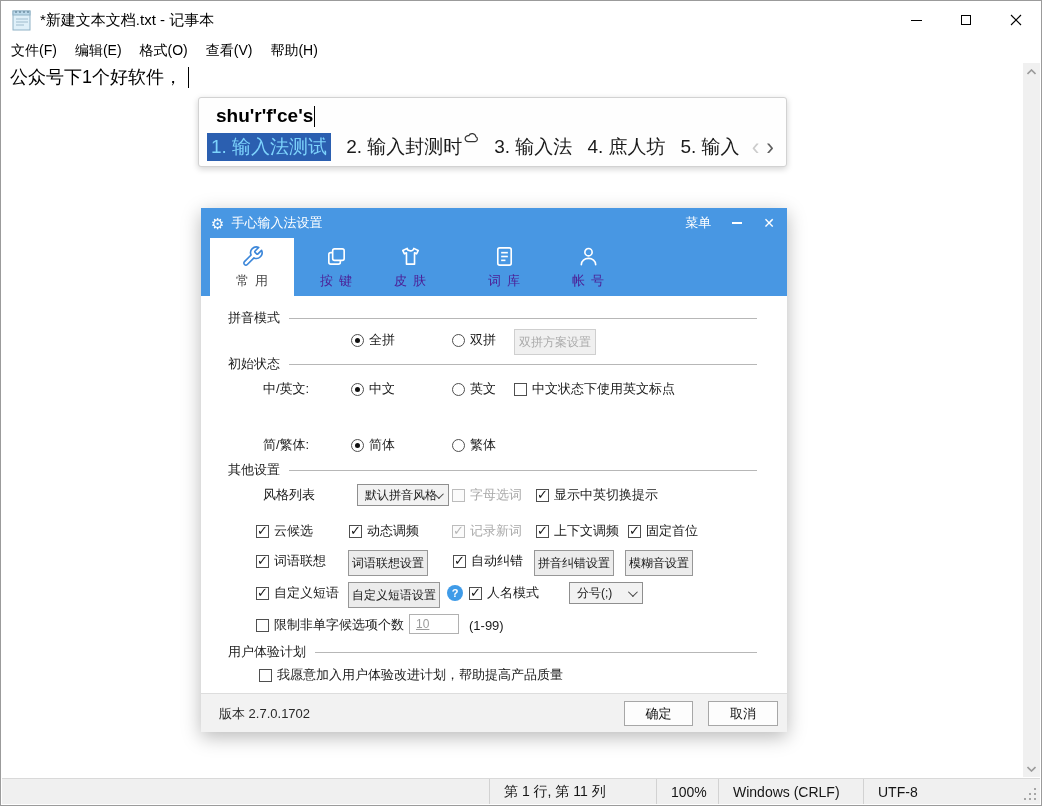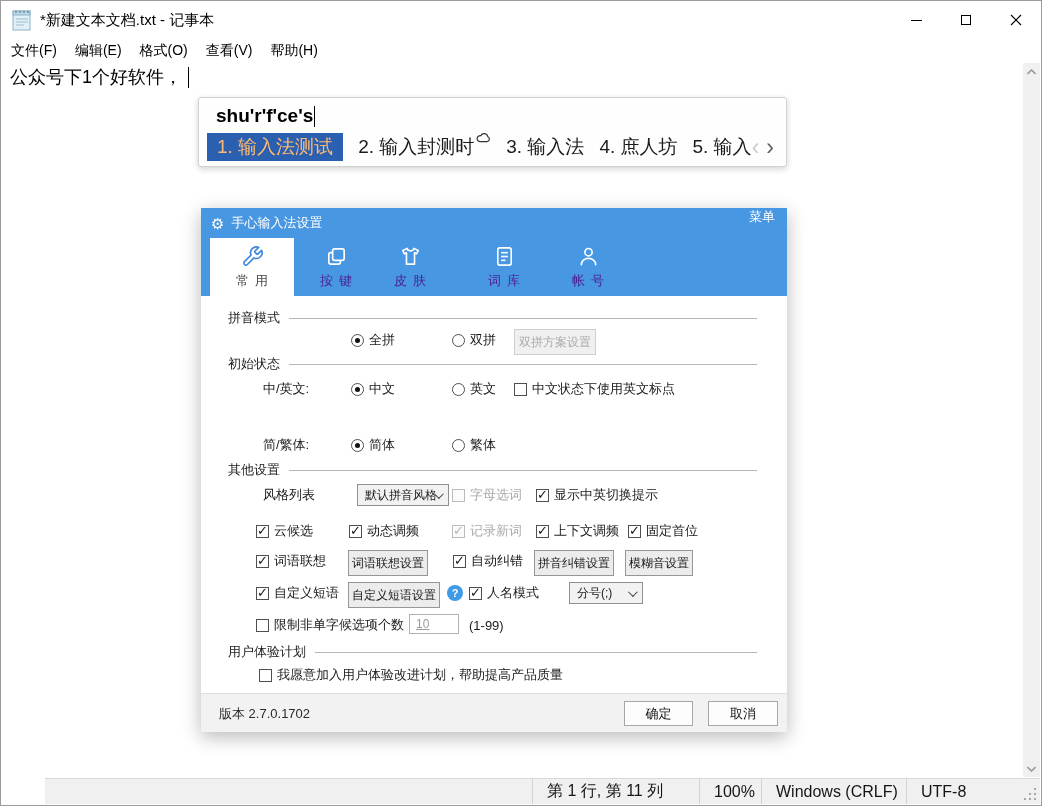--- a/index.html
+++ b/index.html
@@ -26,42 +26,42 @@
   .editor-line { position:absolute; left:8px; top:2px; font-size:18px; color:#000; white-space:pre; display:flex; align-items:center; }
   .caret { display:inline-block; width:1px; height:21px; background:#000; margin-left:6px; }
 
   
   .vscroll { position:absolute; top:62px; right:1px; bottom:28px; width:17px; background:#f0f0f0; }
   .vscroll .arrow { position:absolute; left:0; width:17px; height:17px; display:flex; align-items:center; justify-content:center; }
   .vscroll .arrow.up { top:0; }
   .vscroll .arrow.down { bottom:0; }
 
   
-  .statusbar { position:absolute; left:1px; right:1px; bottom:1px; height:26px; background:#f0f0f0; border-top:1px solid #d9d9d9; font-size:16px; color:#151515;margin-left:43px; }
+  .statusbar { position:absolute; left:1px; right:1px; bottom:1px; height:26px; background:#f0f0f0; border-top:1px solid #d9d9d9; font-size:14px; color:#151515; }
   .status-cell { position:absolute; top:0; bottom:0; border-left:1px solid #d2d2d2; display:flex; align-items:center; padding-left:14px; }
   .grip { position:absolute; right:3px; bottom:3px; }
 
   
   .ime { position:absolute; left:197px; top:96px; width:589px; height:70px; background:#fefefe; border:1px solid #d2d2d2; border-radius:3px; box-shadow:0 2px 6px rgba(0,0,0,.18); z-index:5; }
   .ime-comp { position:absolute; left:17px; top:7px; font-size:19px; font-weight:bold; color:#000; display:flex; align-items:center; }
   .ime-caret { display:inline-block; width:1px; height:21px; background:#000; margin-left:1px; }
   .ime-cands { position:absolute; left:8px; top:36px; height:26px; display:flex; align-items:center; gap:15px; font-size:19px; color:#1a1a1a; }
   .cand { display:flex; align-items:flex-start; white-space:nowrap; }
-  .cand.selected { background:#2b5fb0; color:#fdba74; padding:1px 10px; }
+  .cand.selected { background:#2b5fb0; color:#7dd3fc; padding:1px 4px; }
   .cand .cloud { margin-left:2px; margin-top:-2px; }
   .ime-pager { position:absolute; right:12px; top:36px; height:26px; display:flex; align-items:center; gap:7px; font-size:23px; line-height:1; }
   .pg-prev { color:#cccccc; }
   .pg-next { color:#5f5f5f; }
 
   
   .dlg { position:absolute; left:200px; top:207px; width:586px; height:524px; background:#fff; box-shadow:0 5px 18px rgba(0,0,0,.28); z-index:4; font-size:13px; }
   .dlg-header { position:absolute; top:0; left:0; right:0; height:30px; background:#4897e3; color:#fff; display:flex; align-items:center; }
   .dlg-gear { margin-left:10px; font-size:15px; line-height:1; }
   .dlg-title { margin-left:7px; font-size:13px; }
-  .dlg-header-right { position:absolute; right:12px; top:0; height:30px; display:flex; align-items:center; gap:21px;flex-direction:column; }
+  .dlg-header-right { position:absolute; right:12px; top:0; height:30px; display:flex; align-items:center; gap:21px; }
   .dlg-menu-btn { font-size:13px; }
   .dlg-min { width:10px; height:2px; background:#fff; }
   .dlg-close { font-size:14px; font-weight:bold; line-height:1; }
 
   .dlg-tabs { position:absolute; top:30px; left:0; right:0; height:58px; background:#4897e3; }
   .tab { position:absolute; top:0; width:84px; height:58px; display:flex; flex-direction:column; align-items:center; justify-content:center; gap:4px; color:#fff; }
   .tab.active { background:#fff; color:#3b86d9; }
   .tab-label { font-size:13px; letter-spacing:6px; margin-right:-6px; color:#4c1d95; }
   .tab.active .tab-label { color:#4a4a4a; }
 

